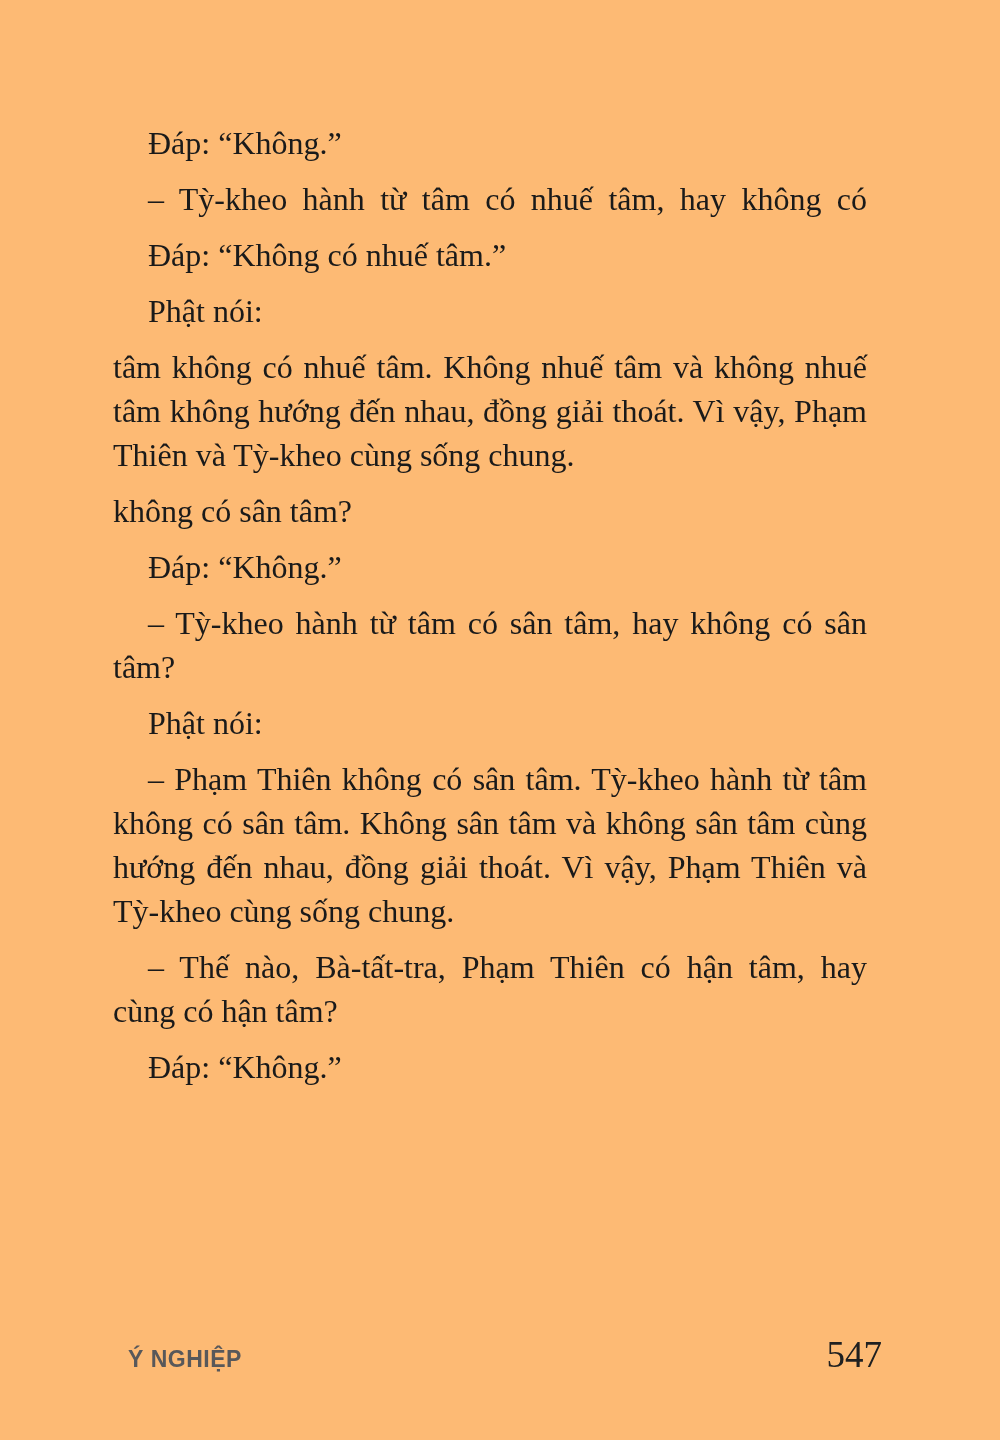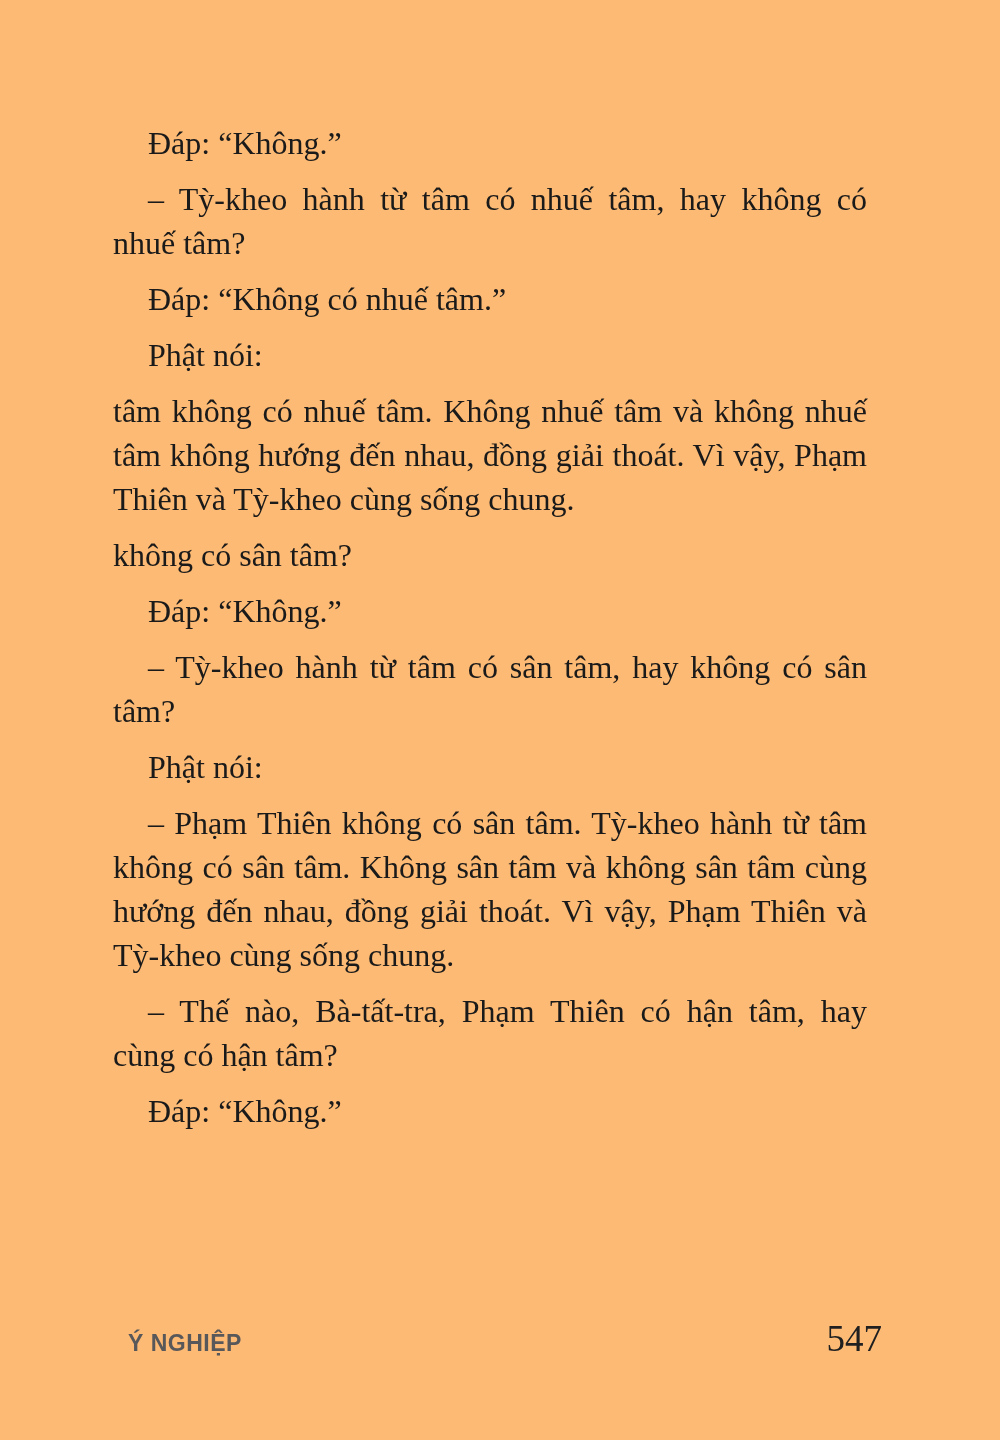--- a/index.html
+++ b/index.html
@@ -46,33 +46,33 @@
     font-family: "Liberation Sans", "DejaVu Sans", sans-serif;
     font-weight: bold;
     font-size: 23px;
     letter-spacing: 0.5px;
     line-height: 30px;
   }
   .page-number {
     font-family: "Liberation Serif", "DejaVu Serif", serif;
     font-size: 37px;
     line-height: 46px;
+    margin-top: 16px;
   }
 </style>
 </head>
 <body style="background: rgb(255, 255, 255);">
 
 <div class="page">
   <div class="content" id="content" style="color: rgb(26, 26, 26);">
       <div class="para">
         <div class="line first last">Đáp: “Không.”</div>
       </div>
       <div class="para">
         <div class="line first">– Tỳ-kheo hành từ tâm có nhuế tâm, hay không có</div>
-        <div class="line last">nhuế tâm?</div>
       </div>
       <div class="para">
         <div class="line first last">Đáp: “Không có nhuế tâm.”</div>
       </div>
       <div class="para">
         <div class="line first last">Phật nói:</div>
       </div>
       <div class="para">
         <div class="line">tâm không có nhuế tâm. Không nhuế tâm và không nhuế</div>
         <div class="line">tâm không hướng đến nhau, đồng giải thoát. Vì vậy, Phạm</div>

